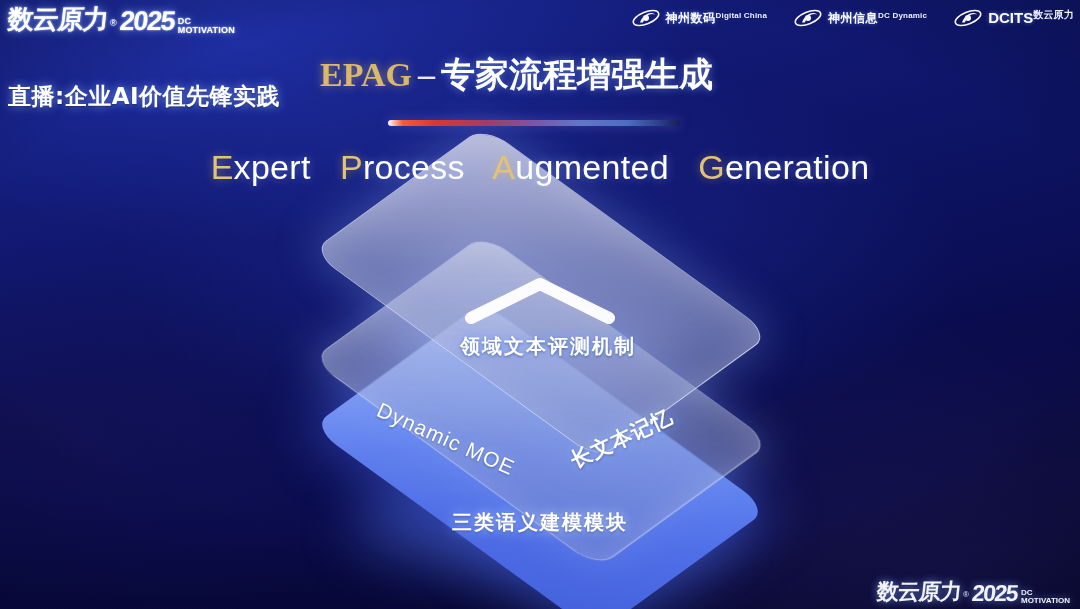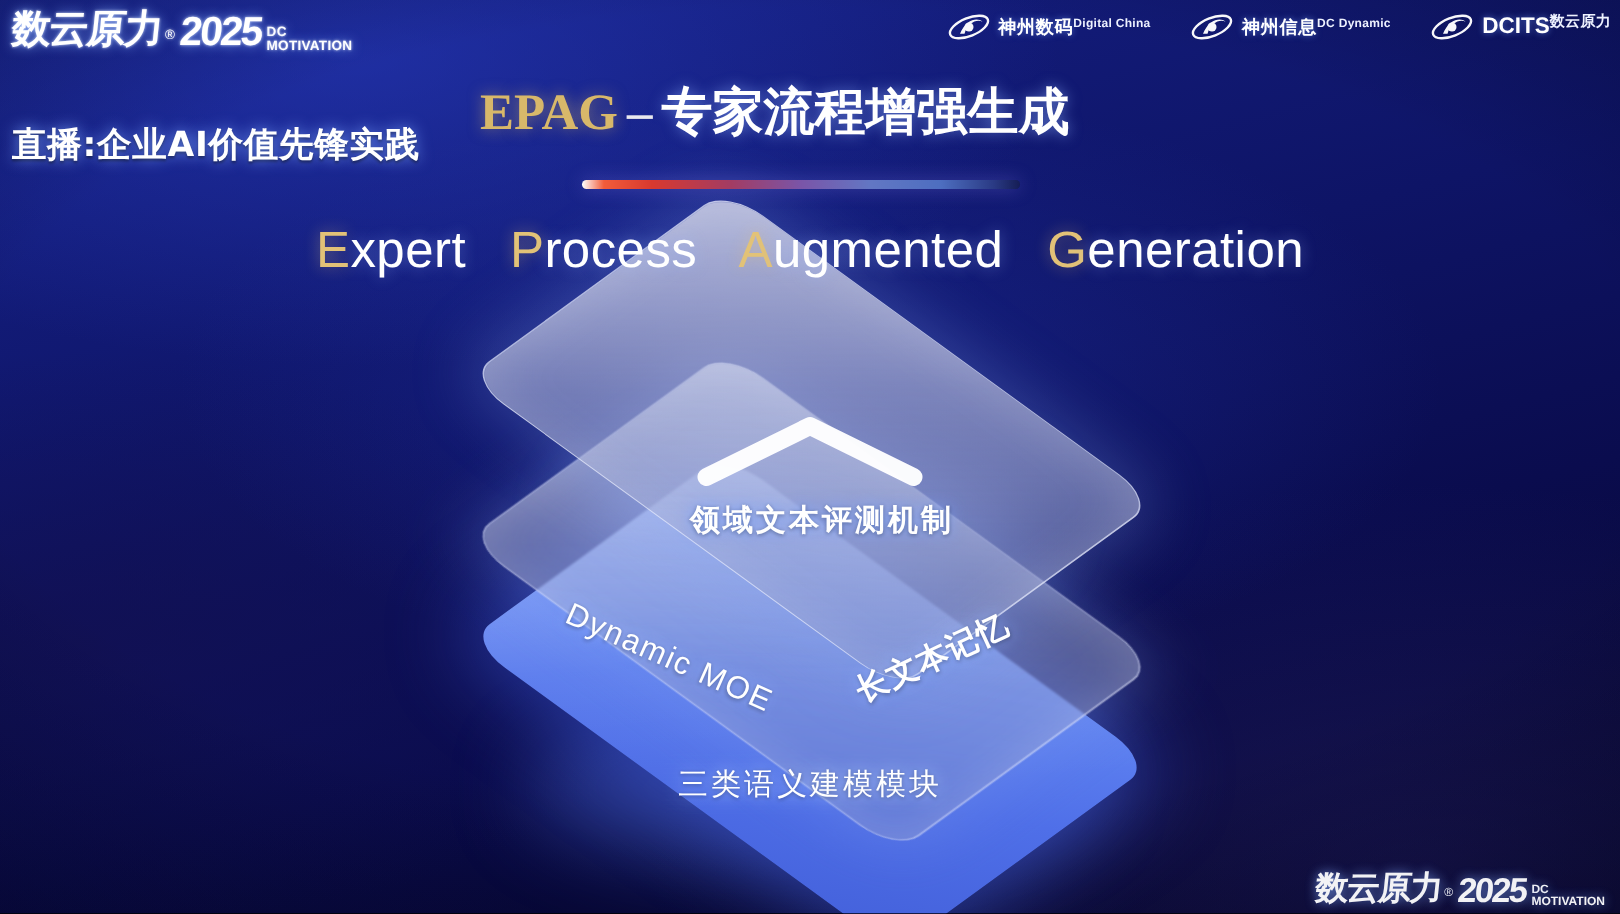--- a/index.html
+++ b/index.html
@@ -168,21 +168,21 @@
   #label-longtext{
     left:566px;top:449px;
     font-family:"DejaVu Sans",sans-serif;
     font-size:21px;font-weight:bold;letter-spacing:1px;
     transform:rotate(-25deg);transform-origin:left top;
     text-shadow:0 0 10px rgba(140,175,255,.9),0 1px 3px rgba(0,0,0,.4);
   }
   #label-bottom{
     left:0;right:0;top:509px;text-align:center;
     font-family:"DejaVu Sans",sans-serif;
-    font-size:20px;font-weight:normal;letter-spacing:2px;
+    font-size:20px;font-weight:bold;letter-spacing:2px;
     text-shadow:0 0 12px rgba(170,200,255,1),0 1px 3px rgba(0,0,0,.4);
   }
 
   
   #chevron-icon{
     position:absolute;left:50%;margin-left:-77px;top:274px;
     width:154px;height:52px;z-index:7;
   }
 
   

